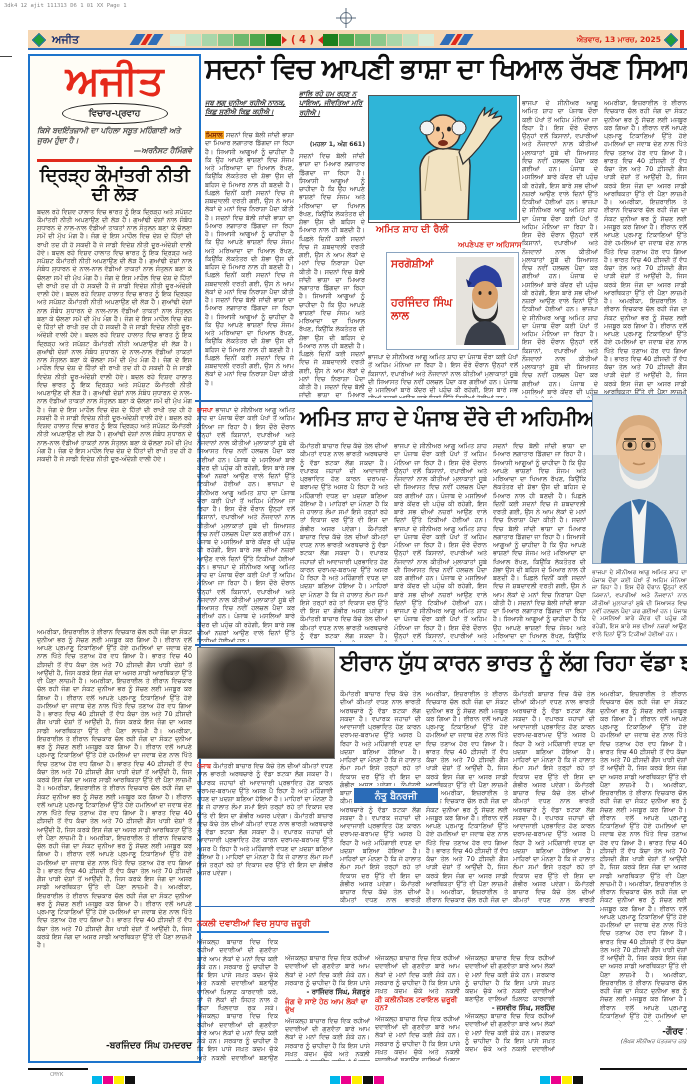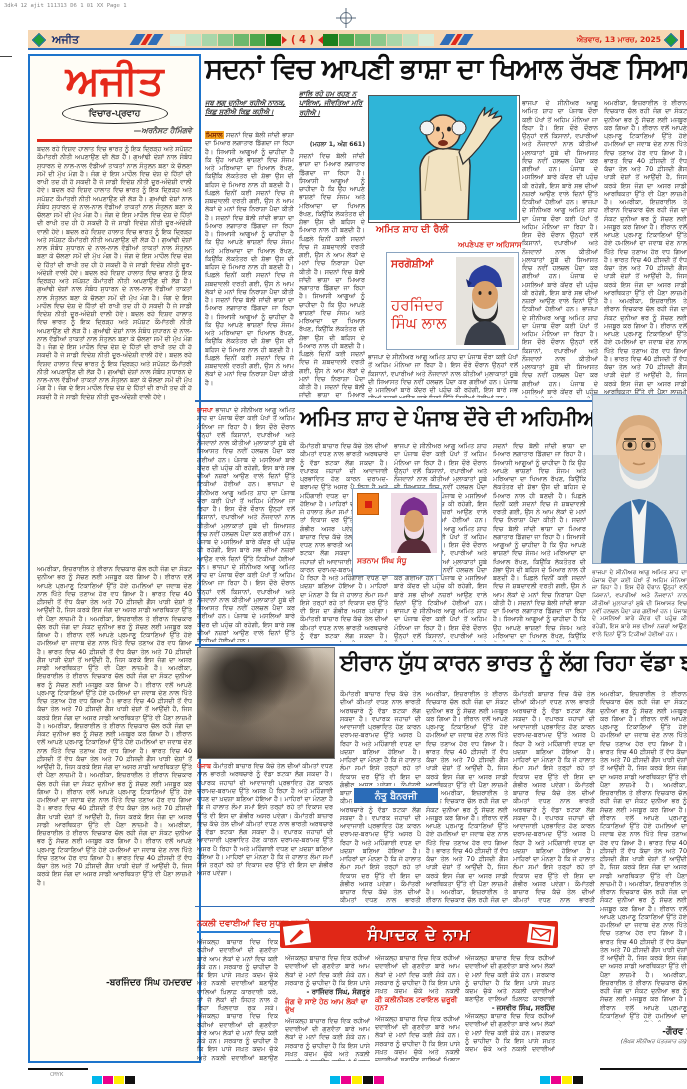--- a/index.html
+++ b/index.html
@@ -33,21 +33,21 @@
         display:flex;align-items:center;justify-content:center;font-size:9px;font-weight:bold;color:#222;}
   .quote{font-size:7.6px;font-style:italic;font-weight:bold;color:#4a4a4a;line-height:1.3;text-align:left;}
   .qauthor{font-size:7.6px;font-style:italic;font-weight:bold;color:#4a4a4a;text-align:right;}
   .ed-head{font-size:18px;font-weight:bold;color:#101010;text-align:center;letter-spacing:-0.5px;
            line-height:1.05;margin:4px 0 4px 0;}
   .h-main{font-weight:bold;color:#101010;font-size:28px;letter-spacing:-1.2px;text-align:center;
           white-space:nowrap;transform:scaleX(0.98);transform-origin:left;}
   .h-sub{font-weight:bold;color:#101010;font-size:21px;letter-spacing:-0.8px;text-align:center;white-space:nowrap;}
   .photobox{border:1px solid #8aa4c0;background:#fff;box-sizing:border-box;}
   .sarg-title{color:#d9261a;font-weight:bold;font-size:10.5px;}
-  .sarg-author{color:#d9261a;font-weight:normal;font-size:15px;line-height:1.2;}
+  .sarg-author{color:#d9261a;font-weight:bold;font-size:11px;line-height:1.2;}
   .blue-banner{background:#2b6cb8;color:#fff;font-weight:bold;font-size:9.5px;display:flex;
                align-items:center;justify-content:center;border:2px solid #fffdf6;box-sizing:border-box;}
   .red-banner{background:#e02717;display:flex;align-items:center;justify-content:space-between;
               box-sizing:border-box;padding:0 4px;border-radius:2px;}
   .red-banner .title{color:#fff;font-weight:bold;font-size:16px;letter-spacing:1px;white-space:nowrap;
                      text-shadow:1px 1px 0 #7a0d05;}
   .icon-card{background:#fff;width:26px;height:19px;transform:rotate(-7deg);display:flex;
              align-items:center;justify-content:center;}
   .warphoto{background:
       radial-gradient(circle at 30% 25%, rgba(40,35,30,.85) 0 12%, transparent 40%),
@@ -101,22 +101,24 @@
     <span class="stripe" style="background:#2f6db8;"></span>
     <span class="hdr-date">ਐਤਵਾਰ, 13 ਮਾਰਚ, 2025</span>
     <span class="diamond" style="margin:0 4px 0 5px;"></span>
     <span style="width:4px;height:19px;background:#e02a1c;"></span>
   </div>
   <div class="abs rule-blue" style="left:28px;top:47.5px;width:659px;"></div>
 
   <div class="abs leftbox" style="left:28px;top:54px;width:173px;height:1009px;">
     <div class="mast-title">ਅਜੀਤ</div>
     <div class="oval">ਵਿਚਾਰ-ਪ੍ਰਵਾਹ</div>
+    <div class="quote">ਕਿਸੇ ਬਦਇੰਤਜ਼ਾਮੀ ਦਾ ਪਹਿਲਾ ਸਬੂਤ ਮਹਿੰਗਾਈ ਅਤੇ ਜੁਰਮ ਹੁੰਦਾ ਹੈ।</div>
     <div class="qauthor">—ਅਰਨੈਸਟ ਹੈਮਿੰਗਵੇ</div>
     <div class="rule-red" style="margin:3px 0;"></div>
+    <div class="ed-head">ਦ੍ਰਿੜ੍ਹ ਕੌਮਾਂਤਰੀ ਨੀਤੀ ਦੀ ਲੋੜ</div>
     <div class="body" style="height:418px;">ਬਦਲ ਰਹੇ ਵਿਸ਼ਵ ਹਾਲਾਤ ਵਿਚ ਭਾਰਤ ਨੂੰ ਇਕ ਦ੍ਰਿੜ੍ਹ ਅਤੇ ਸਪੱਸ਼ਟ ਕੌਮਾਂਤਰੀ ਨੀਤੀ ਅਪਣਾਉਣ ਦੀ ਲੋੜ ਹੈ। ਗੁਆਂਢੀ ਦੇਸ਼ਾਂ ਨਾਲ ਸੰਬੰਧ ਸੁਧਾਰਨ ਦੇ ਨਾਲ-ਨਾਲ ਵੱਡੀਆਂ ਤਾਕਤਾਂ ਨਾਲ ਸੰਤੁਲਨ ਬਣਾ ਕੇ ਚੱਲਣਾ ਸਮੇਂ ਦੀ ਮੁੱਖ ਮੰਗ ਹੈ। ਜੰਗ ਦੇ ਇਸ ਮਾਹੌਲ ਵਿਚ ਦੇਸ਼ ਦੇ ਹਿੱਤਾਂ ਦੀ ਰਾਖੀ ਤਦ ਹੀ ਹੋ ਸਕਦੀ ਹੈ ਜੇ ਸਾਡੀ ਵਿਦੇਸ਼ ਨੀਤੀ ਦੂਰ-ਅੰਦੇਸ਼ੀ ਵਾਲੀ ਹੋਵੇ। ਬਦਲ ਰਹੇ ਵਿਸ਼ਵ ਹਾਲਾਤ ਵਿਚ ਭਾਰਤ ਨੂੰ ਇਕ ਦ੍ਰਿੜ੍ਹ ਅਤੇ ਸਪੱਸ਼ਟ ਕੌਮਾਂਤਰੀ ਨੀਤੀ ਅਪਣਾਉਣ ਦੀ ਲੋੜ ਹੈ। ਗੁਆਂਢੀ ਦੇਸ਼ਾਂ ਨਾਲ ਸੰਬੰਧ ਸੁਧਾਰਨ ਦੇ ਨਾਲ-ਨਾਲ ਵੱਡੀਆਂ ਤਾਕਤਾਂ ਨਾਲ ਸੰਤੁਲਨ ਬਣਾ ਕੇ ਚੱਲਣਾ ਸਮੇਂ ਦੀ ਮੁੱਖ ਮੰਗ ਹੈ। ਜੰਗ ਦੇ ਇਸ ਮਾਹੌਲ ਵਿਚ ਦੇਸ਼ ਦੇ ਹਿੱਤਾਂ ਦੀ ਰਾਖੀ ਤਦ ਹੀ ਹੋ ਸਕਦੀ ਹੈ ਜੇ ਸਾਡੀ ਵਿਦੇਸ਼ ਨੀਤੀ ਦੂਰ-ਅੰਦੇਸ਼ੀ ਵਾਲੀ ਹੋਵੇ। ਬਦਲ ਰਹੇ ਵਿਸ਼ਵ ਹਾਲਾਤ ਵਿਚ ਭਾਰਤ ਨੂੰ ਇਕ ਦ੍ਰਿੜ੍ਹ ਅਤੇ ਸਪੱਸ਼ਟ ਕੌਮਾਂਤਰੀ ਨੀਤੀ ਅਪਣਾਉਣ ਦੀ ਲੋੜ ਹੈ। ਗੁਆਂਢੀ ਦੇਸ਼ਾਂ ਨਾਲ ਸੰਬੰਧ ਸੁਧਾਰਨ ਦੇ ਨਾਲ-ਨਾਲ ਵੱਡੀਆਂ ਤਾਕਤਾਂ ਨਾਲ ਸੰਤੁਲਨ ਬਣਾ ਕੇ ਚੱਲਣਾ ਸਮੇਂ ਦੀ ਮੁੱਖ ਮੰਗ ਹੈ। ਜੰਗ ਦੇ ਇਸ ਮਾਹੌਲ ਵਿਚ ਦੇਸ਼ ਦੇ ਹਿੱਤਾਂ ਦੀ ਰਾਖੀ ਤਦ ਹੀ ਹੋ ਸਕਦੀ ਹੈ ਜੇ ਸਾਡੀ ਵਿਦੇਸ਼ ਨੀਤੀ ਦੂਰ-ਅੰਦੇਸ਼ੀ ਵਾਲੀ ਹੋਵੇ। ਬਦਲ ਰਹੇ ਵਿਸ਼ਵ ਹਾਲਾਤ ਵਿਚ ਭਾਰਤ ਨੂੰ ਇਕ ਦ੍ਰਿੜ੍ਹ ਅਤੇ ਸਪੱਸ਼ਟ ਕੌਮਾਂਤਰੀ ਨੀਤੀ ਅਪਣਾਉਣ ਦੀ ਲੋੜ ਹੈ। ਗੁਆਂਢੀ ਦੇਸ਼ਾਂ ਨਾਲ ਸੰਬੰਧ ਸੁਧਾਰਨ ਦੇ ਨਾਲ-ਨਾਲ ਵੱਡੀਆਂ ਤਾਕਤਾਂ ਨਾਲ ਸੰਤੁਲਨ ਬਣਾ ਕੇ ਚੱਲਣਾ ਸਮੇਂ ਦੀ ਮੁੱਖ ਮੰਗ ਹੈ। ਜੰਗ ਦੇ ਇਸ ਮਾਹੌਲ ਵਿਚ ਦੇਸ਼ ਦੇ ਹਿੱਤਾਂ ਦੀ ਰਾਖੀ ਤਦ ਹੀ ਹੋ ਸਕਦੀ ਹੈ ਜੇ ਸਾਡੀ ਵਿਦੇਸ਼ ਨੀਤੀ ਦੂਰ-ਅੰਦੇਸ਼ੀ ਵਾਲੀ ਹੋਵੇ। ਬਦਲ ਰਹੇ ਵਿਸ਼ਵ ਹਾਲਾਤ ਵਿਚ ਭਾਰਤ ਨੂੰ ਇਕ ਦ੍ਰਿੜ੍ਹ ਅਤੇ ਸਪੱਸ਼ਟ ਕੌਮਾਂਤਰੀ ਨੀਤੀ ਅਪਣਾਉਣ ਦੀ ਲੋੜ ਹੈ। ਗੁਆਂਢੀ ਦੇਸ਼ਾਂ ਨਾਲ ਸੰਬੰਧ ਸੁਧਾਰਨ ਦੇ ਨਾਲ-ਨਾਲ ਵੱਡੀਆਂ ਤਾਕਤਾਂ ਨਾਲ ਸੰਤੁਲਨ ਬਣਾ ਕੇ ਚੱਲਣਾ ਸਮੇਂ ਦੀ ਮੁੱਖ ਮੰਗ ਹੈ। ਜੰਗ ਦੇ ਇਸ ਮਾਹੌਲ ਵਿਚ ਦੇਸ਼ ਦੇ ਹਿੱਤਾਂ ਦੀ ਰਾਖੀ ਤਦ ਹੀ ਹੋ ਸਕਦੀ ਹੈ ਜੇ ਸਾਡੀ ਵਿਦੇਸ਼ ਨੀਤੀ ਦੂਰ-ਅੰਦੇਸ਼ੀ ਵਾਲੀ ਹੋਵੇ। ਬਦਲ ਰਹੇ ਵਿਸ਼ਵ ਹਾਲਾਤ ਵਿਚ ਭਾਰਤ ਨੂੰ ਇਕ ਦ੍ਰਿੜ੍ਹ ਅਤੇ ਸਪੱਸ਼ਟ ਕੌਮਾਂਤਰੀ ਨੀਤੀ ਅਪਣਾਉਣ ਦੀ ਲੋੜ ਹੈ। ਗੁਆਂਢੀ ਦੇਸ਼ਾਂ ਨਾਲ ਸੰਬੰਧ ਸੁਧਾਰਨ ਦੇ ਨਾਲ-ਨਾਲ ਵੱਡੀਆਂ ਤਾਕਤਾਂ ਨਾਲ ਸੰਤੁਲਨ ਬਣਾ ਕੇ ਚੱਲਣਾ ਸਮੇਂ ਦੀ ਮੁੱਖ ਮੰਗ ਹੈ। ਜੰਗ ਦੇ ਇਸ ਮਾਹੌਲ ਵਿਚ ਦੇਸ਼ ਦੇ ਹਿੱਤਾਂ ਦੀ ਰਾਖੀ ਤਦ ਹੀ ਹੋ ਸਕਦੀ ਹੈ ਜੇ ਸਾਡੀ ਵਿਦੇਸ਼ ਨੀਤੀ ਦੂਰ-ਅੰਦੇਸ਼ੀ ਵਾਲੀ ਹੋਵੇ। </div>
     <div class="body" style="height:398px;margin-top:2px;">ਅਮਰੀਕਾ, ਇਜ਼ਰਾਈਲ ਤੇ ਈਰਾਨ ਵਿਚਕਾਰ ਚੱਲ ਰਹੀ ਜੰਗ ਦਾ ਸੰਕਟ ਦੁਨੀਆ ਭਰ ਨੂੰ ਸੋਚਣ ਲਈ ਮਜਬੂਰ ਕਰ ਗਿਆ ਹੈ। ਈਰਾਨ ਵਲੋਂ ਆਪਣੇ ਪ੍ਰਮਾਣੂ ਟਿਕਾਣਿਆਂ ਉੱਤੇ ਹੋਏ ਹਮਲਿਆਂ ਦਾ ਜਵਾਬ ਦੇਣ ਨਾਲ ਖਿੱਤੇ ਵਿਚ ਤਣਾਅ ਹੋਰ ਵਧ ਗਿਆ ਹੈ। ਭਾਰਤ ਵਿਚ 40 ਫ਼ੀਸਦੀ ਤੋਂ ਵੱਧ ਕੱਚਾ ਤੇਲ ਅਤੇ 70 ਫ਼ੀਸਦੀ ਗੈਸ ਖਾੜੀ ਦੇਸ਼ਾਂ ਤੋਂ ਆਉਂਦੀ ਹੈ, ਜਿਸ ਕਰਕੇ ਇਸ ਜੰਗ ਦਾ ਅਸਰ ਸਾਡੀ ਆਰਥਿਕਤਾ ਉੱਤੇ ਵੀ ਪੈਣਾ ਲਾਜ਼ਮੀ ਹੈ। ਅਮਰੀਕਾ, ਇਜ਼ਰਾਈਲ ਤੇ ਈਰਾਨ ਵਿਚਕਾਰ ਚੱਲ ਰਹੀ ਜੰਗ ਦਾ ਸੰਕਟ ਦੁਨੀਆ ਭਰ ਨੂੰ ਸੋਚਣ ਲਈ ਮਜਬੂਰ ਕਰ ਗਿਆ ਹੈ। ਈਰਾਨ ਵਲੋਂ ਆਪਣੇ ਪ੍ਰਮਾਣੂ ਟਿਕਾਣਿਆਂ ਉੱਤੇ ਹੋਏ ਹਮਲਿਆਂ ਦਾ ਜਵਾਬ ਦੇਣ ਨਾਲ ਖਿੱਤੇ ਵਿਚ ਤਣਾਅ ਹੋਰ ਵਧ ਗਿਆ ਹੈ। ਭਾਰਤ ਵਿਚ 40 ਫ਼ੀਸਦੀ ਤੋਂ ਵੱਧ ਕੱਚਾ ਤੇਲ ਅਤੇ 70 ਫ਼ੀਸਦੀ ਗੈਸ ਖਾੜੀ ਦੇਸ਼ਾਂ ਤੋਂ ਆਉਂਦੀ ਹੈ, ਜਿਸ ਕਰਕੇ ਇਸ ਜੰਗ ਦਾ ਅਸਰ ਸਾਡੀ ਆਰਥਿਕਤਾ ਉੱਤੇ ਵੀ ਪੈਣਾ ਲਾਜ਼ਮੀ ਹੈ। ਅਮਰੀਕਾ, ਇਜ਼ਰਾਈਲ ਤੇ ਈਰਾਨ ਵਿਚਕਾਰ ਚੱਲ ਰਹੀ ਜੰਗ ਦਾ ਸੰਕਟ ਦੁਨੀਆ ਭਰ ਨੂੰ ਸੋਚਣ ਲਈ ਮਜਬੂਰ ਕਰ ਗਿਆ ਹੈ। ਈਰਾਨ ਵਲੋਂ ਆਪਣੇ ਪ੍ਰਮਾਣੂ ਟਿਕਾਣਿਆਂ ਉੱਤੇ ਹੋਏ ਹਮਲਿਆਂ ਦਾ ਜਵਾਬ ਦੇਣ ਨਾਲ ਖਿੱਤੇ ਵਿਚ ਤਣਾਅ ਹੋਰ ਵਧ ਗਿਆ ਹੈ। ਭਾਰਤ ਵਿਚ 40 ਫ਼ੀਸਦੀ ਤੋਂ ਵੱਧ ਕੱਚਾ ਤੇਲ ਅਤੇ 70 ਫ਼ੀਸਦੀ ਗੈਸ ਖਾੜੀ ਦੇਸ਼ਾਂ ਤੋਂ ਆਉਂਦੀ ਹੈ, ਜਿਸ ਕਰਕੇ ਇਸ ਜੰਗ ਦਾ ਅਸਰ ਸਾਡੀ ਆਰਥਿਕਤਾ ਉੱਤੇ ਵੀ ਪੈਣਾ ਲਾਜ਼ਮੀ ਹੈ। ਅਮਰੀਕਾ, ਇਜ਼ਰਾਈਲ ਤੇ ਈਰਾਨ ਵਿਚਕਾਰ ਚੱਲ ਰਹੀ ਜੰਗ ਦਾ ਸੰਕਟ ਦੁਨੀਆ ਭਰ ਨੂੰ ਸੋਚਣ ਲਈ ਮਜਬੂਰ ਕਰ ਗਿਆ ਹੈ। ਈਰਾਨ ਵਲੋਂ ਆਪਣੇ ਪ੍ਰਮਾਣੂ ਟਿਕਾਣਿਆਂ ਉੱਤੇ ਹੋਏ ਹਮਲਿਆਂ ਦਾ ਜਵਾਬ ਦੇਣ ਨਾਲ ਖਿੱਤੇ ਵਿਚ ਤਣਾਅ ਹੋਰ ਵਧ ਗਿਆ ਹੈ। ਭਾਰਤ ਵਿਚ 40 ਫ਼ੀਸਦੀ ਤੋਂ ਵੱਧ ਕੱਚਾ ਤੇਲ ਅਤੇ 70 ਫ਼ੀਸਦੀ ਗੈਸ ਖਾੜੀ ਦੇਸ਼ਾਂ ਤੋਂ ਆਉਂਦੀ ਹੈ, ਜਿਸ ਕਰਕੇ ਇਸ ਜੰਗ ਦਾ ਅਸਰ ਸਾਡੀ ਆਰਥਿਕਤਾ ਉੱਤੇ ਵੀ ਪੈਣਾ ਲਾਜ਼ਮੀ ਹੈ। ਅਮਰੀਕਾ, ਇਜ਼ਰਾਈਲ ਤੇ ਈਰਾਨ ਵਿਚਕਾਰ ਚੱਲ ਰਹੀ ਜੰਗ ਦਾ ਸੰਕਟ ਦੁਨੀਆ ਭਰ ਨੂੰ ਸੋਚਣ ਲਈ ਮਜਬੂਰ ਕਰ ਗਿਆ ਹੈ। ਈਰਾਨ ਵਲੋਂ ਆਪਣੇ ਪ੍ਰਮਾਣੂ ਟਿਕਾਣਿਆਂ ਉੱਤੇ ਹੋਏ ਹਮਲਿਆਂ ਦਾ ਜਵਾਬ ਦੇਣ ਨਾਲ ਖਿੱਤੇ ਵਿਚ ਤਣਾਅ ਹੋਰ ਵਧ ਗਿਆ ਹੈ। ਭਾਰਤ ਵਿਚ 40 ਫ਼ੀਸਦੀ ਤੋਂ ਵੱਧ ਕੱਚਾ ਤੇਲ ਅਤੇ 70 ਫ਼ੀਸਦੀ ਗੈਸ ਖਾੜੀ ਦੇਸ਼ਾਂ ਤੋਂ ਆਉਂਦੀ ਹੈ, ਜਿਸ ਕਰਕੇ ਇਸ ਜੰਗ ਦਾ ਅਸਰ ਸਾਡੀ ਆਰਥਿਕਤਾ ਉੱਤੇ ਵੀ ਪੈਣਾ ਲਾਜ਼ਮੀ ਹੈ। ਅਮਰੀਕਾ, ਇਜ਼ਰਾਈਲ ਤੇ ਈਰਾਨ ਵਿਚਕਾਰ ਚੱਲ ਰਹੀ ਜੰਗ ਦਾ ਸੰਕਟ ਦੁਨੀਆ ਭਰ ਨੂੰ ਸੋਚਣ ਲਈ ਮਜਬੂਰ ਕਰ ਗਿਆ ਹੈ। ਈਰਾਨ ਵਲੋਂ ਆਪਣੇ ਪ੍ਰਮਾਣੂ ਟਿਕਾਣਿਆਂ ਉੱਤੇ ਹੋਏ ਹਮਲਿਆਂ ਦਾ ਜਵਾਬ ਦੇਣ ਨਾਲ ਖਿੱਤੇ ਵਿਚ ਤਣਾਅ ਹੋਰ ਵਧ ਗਿਆ ਹੈ। ਭਾਰਤ ਵਿਚ 40 ਫ਼ੀਸਦੀ ਤੋਂ ਵੱਧ ਕੱਚਾ ਤੇਲ ਅਤੇ 70 ਫ਼ੀਸਦੀ ਗੈਸ ਖਾੜੀ ਦੇਸ਼ਾਂ ਤੋਂ ਆਉਂਦੀ ਹੈ, ਜਿਸ ਕਰਕੇ ਇਸ ਜੰਗ ਦਾ ਅਸਰ ਸਾਡੀ ਆਰਥਿਕਤਾ ਉੱਤੇ ਵੀ ਪੈਣਾ ਲਾਜ਼ਮੀ ਹੈ। </div>
     <div class="sig" style="font-size:9px;margin-top:14px;">-ਬਰਜਿੰਦਰ ਸਿੰਘ ਹਮਦਰਦ</div>
   </div>
 
   <div class="abs h-main" style="left:205px;top:52px;width:482px;">ਸਦਨਾਂ ਵਿਚ ਆਪਣੀ ਭਾਸ਼ਾ ਦਾ ਖਿਆਲ ਰੱਖਣ ਸਿਆਸੀ ਆਗੂ</div>
 
   <div class="abs verse" style="left:205px;top:99px;width:89px;height:30px;">ਜਬ ਲਗੁ ਦੁਨੀਆ ਰਹੀਐ ਨਾਨਕ, ਕਿਛੁ ਸੁਣੀਐ ਕਿਛੁ ਕਹੀਐ।</div>
   <div class="abs body" style="left:205px;top:131px;width:89px;height:267px;">
     <span class="hl">ਮਿਸਾਲ</span>
@@ -174,35 +176,20 @@
     <span class="leadword">ਭਾਜਪਾ</span>
     <span>ਭਾਜਪਾ ਦੇ ਸੀਨੀਅਰ ਆਗੂ ਅਮਿਤ ਸ਼ਾਹ ਦਾ ਪੰਜਾਬ ਦੌਰਾ ਕਈ ਪੱਖਾਂ ਤੋਂ ਅਹਿਮ ਮੰਨਿਆ ਜਾ ਰਿਹਾ ਹੈ। ਇਸ ਦੌਰੇ ਦੌਰਾਨ ਉਨ੍ਹਾਂ ਵਲੋਂ ਕਿਸਾਨਾਂ, ਵਪਾਰੀਆਂ ਅਤੇ ਨੌਜਵਾਨਾਂ ਨਾਲ ਕੀਤੀਆਂ ਮੁਲਾਕਾਤਾਂ ਸੂਬੇ ਦੀ ਸਿਆਸਤ ਵਿਚ ਨਵੀਂ ਹਲਚਲ ਪੈਦਾ ਕਰ ਗਈਆਂ ਹਨ। ਪੰਜਾਬ ਦੇ ਮਸਲਿਆਂ ਬਾਰੇ ਕੇਂਦਰ ਦੀ ਪਹੁੰਚ ਕੀ ਰਹੇਗੀ, ਇਸ ਬਾਰੇ ਸਭ ਦੀਆਂ ਨਜ਼ਰਾਂ ਆਉਣ ਵਾਲੇ ਦਿਨਾਂ ਉੱਤੇ ਟਿਕੀਆਂ ਹੋਈਆਂ ਹਨ। ਭਾਜਪਾ ਦੇ ਸੀਨੀਅਰ ਆਗੂ ਅਮਿਤ ਸ਼ਾਹ ਦਾ ਪੰਜਾਬ ਦੌਰਾ ਕਈ ਪੱਖਾਂ ਤੋਂ ਅਹਿਮ ਮੰਨਿਆ ਜਾ ਰਿਹਾ ਹੈ। ਇਸ ਦੌਰੇ ਦੌਰਾਨ ਉਨ੍ਹਾਂ ਵਲੋਂ ਕਿਸਾਨਾਂ, ਵਪਾਰੀਆਂ ਅਤੇ ਨੌਜਵਾਨਾਂ ਨਾਲ ਕੀਤੀਆਂ ਮੁਲਾਕਾਤਾਂ ਸੂਬੇ ਦੀ ਸਿਆਸਤ ਵਿਚ ਨਵੀਂ ਹਲਚਲ ਪੈਦਾ ਕਰ ਗਈਆਂ ਹਨ। ਪੰਜਾਬ ਦੇ ਮਸਲਿਆਂ ਬਾਰੇ ਕੇਂਦਰ ਦੀ ਪਹੁੰਚ ਕੀ ਰਹੇਗੀ, ਇਸ ਬਾਰੇ ਸਭ ਦੀਆਂ ਨਜ਼ਰਾਂ ਆਉਣ ਵਾਲੇ ਦਿਨਾਂ ਉੱਤੇ ਟਿਕੀਆਂ ਹੋਈਆਂ ਹਨ। ਭਾਜਪਾ ਦੇ ਸੀਨੀਅਰ ਆਗੂ ਅਮਿਤ ਸ਼ਾਹ ਦਾ ਪੰਜਾਬ ਦੌਰਾ ਕਈ ਪੱਖਾਂ ਤੋਂ ਅਹਿਮ ਮੰਨਿਆ ਜਾ ਰਿਹਾ ਹੈ। ਇਸ ਦੌਰੇ ਦੌਰਾਨ ਉਨ੍ਹਾਂ ਵਲੋਂ ਕਿਸਾਨਾਂ, ਵਪਾਰੀਆਂ ਅਤੇ ਨੌਜਵਾਨਾਂ ਨਾਲ ਕੀਤੀਆਂ ਮੁਲਾਕਾਤਾਂ ਸੂਬੇ ਦੀ ਸਿਆਸਤ ਵਿਚ ਨਵੀਂ ਹਲਚਲ ਪੈਦਾ ਕਰ ਗਈਆਂ ਹਨ। ਪੰਜਾਬ ਦੇ ਮਸਲਿਆਂ ਬਾਰੇ ਕੇਂਦਰ ਦੀ ਪਹੁੰਚ ਕੀ ਰਹੇਗੀ, ਇਸ ਬਾਰੇ ਸਭ ਦੀਆਂ ਨਜ਼ਰਾਂ ਆਉਣ ਵਾਲੇ ਦਿਨਾਂ ਉੱਤੇ ਟਿਕੀਆਂ ਹੋਈਆਂ ਹਨ। </span>
   </div>
 
   <div class="abs h-sub" style="left:300px;top:406px;width:288px;">ਅਮਿਤ ਸ਼ਾਹ ਦੇ ਪੰਜਾਬ ਦੌਰੇ ਦੀ ਅਹਿਮੀਅਤ</div>
 
   <div class="abs body" style="left:300px;top:442px;width:88px;height:200px;">ਕੌਮਾਂਤਰੀ ਬਾਜ਼ਾਰ ਵਿਚ ਕੱਚੇ ਤੇਲ ਦੀਆਂ ਕੀਮਤਾਂ ਵਧਣ ਨਾਲ ਭਾਰਤੀ ਅਰਥਚਾਰੇ ਨੂੰ ਵੱਡਾ ਝਟਕਾ ਲੱਗ ਸਕਦਾ ਹੈ। ਵਪਾਰਕ ਜਹਾਜ਼ਾਂ ਦੀ ਆਵਾਜਾਈ ਪ੍ਰਭਾਵਿਤ ਹੋਣ ਕਾਰਨ ਦਰਾਮਦ-ਬਰਾਮਦ ਉੱਤੇ ਅਸਰ ਪੈ ਰਿਹਾ ਹੈ ਅਤੇ ਮਹਿੰਗਾਈ ਵਧਣ ਦਾ ਖ਼ਦਸ਼ਾ ਬਣਿਆ ਹੋਇਆ ਹੈ। ਮਾਹਿਰਾਂ ਦਾ ਮੰਨਣਾ ਹੈ ਕਿ ਜੇ ਹਾਲਾਤ ਲੰਮਾ ਸਮਾਂ ਇਸੇ ਤਰ੍ਹਾਂ ਰਹੇ ਤਾਂ ਵਿਕਾਸ ਦਰ ਉੱਤੇ ਵੀ ਇਸ ਦਾ ਗੰਭੀਰ ਅਸਰ ਪਵੇਗਾ। ਕੌਮਾਂਤਰੀ ਬਾਜ਼ਾਰ ਵਿਚ ਕੱਚੇ ਤੇਲ ਦੀਆਂ ਕੀਮਤਾਂ ਵਧਣ ਨਾਲ ਭਾਰਤੀ ਅਰਥਚਾਰੇ ਨੂੰ ਵੱਡਾ ਝਟਕਾ ਲੱਗ ਸਕਦਾ ਹੈ। ਵਪਾਰਕ ਜਹਾਜ਼ਾਂ ਦੀ ਆਵਾਜਾਈ ਪ੍ਰਭਾਵਿਤ ਹੋਣ ਕਾਰਨ ਦਰਾਮਦ-ਬਰਾਮਦ ਉੱਤੇ ਅਸਰ ਪੈ ਰਿਹਾ ਹੈ ਅਤੇ ਮਹਿੰਗਾਈ ਵਧਣ ਦਾ ਖ਼ਦਸ਼ਾ ਬਣਿਆ ਹੋਇਆ ਹੈ। ਮਾਹਿਰਾਂ ਦਾ ਮੰਨਣਾ ਹੈ ਕਿ ਜੇ ਹਾਲਾਤ ਲੰਮਾ ਸਮਾਂ ਇਸੇ ਤਰ੍ਹਾਂ ਰਹੇ ਤਾਂ ਵਿਕਾਸ ਦਰ ਉੱਤੇ ਵੀ ਇਸ ਦਾ ਗੰਭੀਰ ਅਸਰ ਪਵੇਗਾ। ਕੌਮਾਂਤਰੀ ਬਾਜ਼ਾਰ ਵਿਚ ਕੱਚੇ ਤੇਲ ਦੀਆਂ ਕੀਮਤਾਂ ਵਧਣ ਨਾਲ ਭਾਰਤੀ ਅਰਥਚਾਰੇ ਨੂੰ ਵੱਡਾ ਝਟਕਾ ਲੱਗ ਸਕਦਾ ਹੈ। ਵਪਾਰਕ ਜਹਾਜ਼ਾਂ ਦੀ ਆਵਾਜਾਈ ਪ੍ਰਭਾਵਿਤ ਹੋਣ ਕਾਰਨ ਦਰਾਮਦ-ਬਰਾਮਦ ਉੱਤੇ ਅਸਰ ਪੈ ਰਿਹਾ ਹੈ ਅਤੇ ਮਹਿੰਗਾਈ ਵਧਣ ਦਾ ਖ਼ਦਸ਼ਾ ਬਣਿਆ ਹੋਇਆ ਹੈ। ਮਾਹਿਰਾਂ ਦਾ ਮੰਨਣਾ ਹੈ ਕਿ ਜੇ ਹਾਲਾਤ ਲੰਮਾ ਸਮਾਂ ਇਸੇ ਤਰ੍ਹਾਂ ਰਹੇ ਤਾਂ ਵਿਕਾਸ ਦਰ ਉੱਤੇ ਵੀ ਇਸ ਦਾ ਗੰਭੀਰ ਅਸਰ ਪਵੇਗਾ। </div>
   <div class="abs body" style="left:394px;top:442px;width:93px;height:200px;">ਭਾਜਪਾ ਦੇ ਸੀਨੀਅਰ ਆਗੂ ਅਮਿਤ ਸ਼ਾਹ ਦਾ ਪੰਜਾਬ ਦੌਰਾ ਕਈ ਪੱਖਾਂ ਤੋਂ ਅਹਿਮ ਮੰਨਿਆ ਜਾ ਰਿਹਾ ਹੈ। ਇਸ ਦੌਰੇ ਦੌਰਾਨ ਉਨ੍ਹਾਂ ਵਲੋਂ ਕਿਸਾਨਾਂ, ਵਪਾਰੀਆਂ ਅਤੇ ਨੌਜਵਾਨਾਂ ਨਾਲ ਕੀਤੀਆਂ ਮੁਲਾਕਾਤਾਂ ਸੂਬੇ ਦੀ ਸਿਆਸਤ ਵਿਚ ਨਵੀਂ ਹਲਚਲ ਪੈਦਾ ਕਰ ਗਈਆਂ ਹਨ। ਪੰਜਾਬ ਦੇ ਮਸਲਿਆਂ ਬਾਰੇ ਕੇਂਦਰ ਦੀ ਪਹੁੰਚ ਕੀ ਰਹੇਗੀ, ਇਸ ਬਾਰੇ ਸਭ ਦੀਆਂ ਨਜ਼ਰਾਂ ਆਉਣ ਵਾਲੇ ਦਿਨਾਂ ਉੱਤੇ ਟਿਕੀਆਂ ਹੋਈਆਂ ਹਨ। ਭਾਜਪਾ ਦੇ ਸੀਨੀਅਰ ਆਗੂ ਅਮਿਤ ਸ਼ਾਹ ਦਾ ਪੰਜਾਬ ਦੌਰਾ ਕਈ ਪੱਖਾਂ ਤੋਂ ਅਹਿਮ ਮੰਨਿਆ ਜਾ ਰਿਹਾ ਹੈ। ਇਸ ਦੌਰੇ ਦੌਰਾਨ ਉਨ੍ਹਾਂ ਵਲੋਂ ਕਿਸਾਨਾਂ, ਵਪਾਰੀਆਂ ਅਤੇ ਨੌਜਵਾਨਾਂ ਨਾਲ ਕੀਤੀਆਂ ਮੁਲਾਕਾਤਾਂ ਸੂਬੇ ਦੀ ਸਿਆਸਤ ਵਿਚ ਨਵੀਂ ਹਲਚਲ ਪੈਦਾ ਕਰ ਗਈਆਂ ਹਨ। ਪੰਜਾਬ ਦੇ ਮਸਲਿਆਂ ਬਾਰੇ ਕੇਂਦਰ ਦੀ ਪਹੁੰਚ ਕੀ ਰਹੇਗੀ, ਇਸ ਬਾਰੇ ਸਭ ਦੀਆਂ ਨਜ਼ਰਾਂ ਆਉਣ ਵਾਲੇ ਦਿਨਾਂ ਉੱਤੇ ਟਿਕੀਆਂ ਹੋਈਆਂ ਹਨ। ਭਾਜਪਾ ਦੇ ਸੀਨੀਅਰ ਆਗੂ ਅਮਿਤ ਸ਼ਾਹ ਦਾ ਪੰਜਾਬ ਦੌਰਾ ਕਈ ਪੱਖਾਂ ਤੋਂ ਅਹਿਮ ਮੰਨਿਆ ਜਾ ਰਿਹਾ ਹੈ। ਇਸ ਦੌਰੇ ਦੌਰਾਨ ਉਨ੍ਹਾਂ ਵਲੋਂ ਕਿਸਾਨਾਂ, ਵਪਾਰੀਆਂ ਅਤੇ ਨੌਜਵਾਨਾਂ ਨਾਲ ਕੀਤੀਆਂ ਮੁਲਾਕਾਤਾਂ ਸੂਬੇ ਦੀ ਸਿਆਸਤ ਵਿਚ ਨਵੀਂ ਹਲਚਲ ਪੈਦਾ ਕਰ ਗਈਆਂ ਹਨ। ਪੰਜਾਬ ਦੇ ਮਸਲਿਆਂ ਬਾਰੇ ਕੇਂਦਰ ਦੀ ਪਹੁੰਚ ਕੀ ਰਹੇਗੀ, ਇਸ ਬਾਰੇ ਸਭ ਦੀਆਂ ਨਜ਼ਰਾਂ ਆਉਣ ਵਾਲੇ ਦਿਨਾਂ ਉੱਤੇ ਟਿਕੀਆਂ ਹੋਈਆਂ ਹਨ। </div>
   <div class="abs body" style="left:493px;top:442px;width:93px;height:200px;">ਸਦਨਾਂ ਵਿਚ ਬੋਲੀ ਜਾਂਦੀ ਭਾਸ਼ਾ ਦਾ ਮਿਆਰ ਲਗਾਤਾਰ ਡਿੱਗਦਾ ਜਾ ਰਿਹਾ ਹੈ। ਸਿਆਸੀ ਆਗੂਆਂ ਨੂੰ ਚਾਹੀਦਾ ਹੈ ਕਿ ਉਹ ਆਪਣੇ ਭਾਸ਼ਣਾਂ ਵਿਚ ਸੰਜਮ ਅਤੇ ਮਰਿਆਦਾ ਦਾ ਖਿਆਲ ਰੱਖਣ, ਕਿਉਂਕਿ ਲੋਕਤੰਤਰ ਦੀ ਸ਼ੋਭਾ ਉਸ ਦੀ ਬਹਿਸ ਦੇ ਮਿਆਰ ਨਾਲ ਹੀ ਬਣਦੀ ਹੈ। ਪਿਛਲੇ ਦਿਨੀਂ ਕਈ ਸਦਨਾਂ ਵਿਚ ਜੋ ਸ਼ਬਦਾਵਲੀ ਵਰਤੀ ਗਈ, ਉਸ ਨੇ ਆਮ ਲੋਕਾਂ ਦੇ ਮਨਾਂ ਵਿਚ ਨਿਰਾਸ਼ਾ ਪੈਦਾ ਕੀਤੀ ਹੈ। ਸਦਨਾਂ ਵਿਚ ਬੋਲੀ ਜਾਂਦੀ ਭਾਸ਼ਾ ਦਾ ਮਿਆਰ ਲਗਾਤਾਰ ਡਿੱਗਦਾ ਜਾ ਰਿਹਾ ਹੈ। ਸਿਆਸੀ ਆਗੂਆਂ ਨੂੰ ਚਾਹੀਦਾ ਹੈ ਕਿ ਉਹ ਆਪਣੇ ਭਾਸ਼ਣਾਂ ਵਿਚ ਸੰਜਮ ਅਤੇ ਮਰਿਆਦਾ ਦਾ ਖਿਆਲ ਰੱਖਣ, ਕਿਉਂਕਿ ਲੋਕਤੰਤਰ ਦੀ ਸ਼ੋਭਾ ਉਸ ਦੀ ਬਹਿਸ ਦੇ ਮਿਆਰ ਨਾਲ ਹੀ ਬਣਦੀ ਹੈ। ਪਿਛਲੇ ਦਿਨੀਂ ਕਈ ਸਦਨਾਂ ਵਿਚ ਜੋ ਸ਼ਬਦਾਵਲੀ ਵਰਤੀ ਗਈ, ਉਸ ਨੇ ਆਮ ਲੋਕਾਂ ਦੇ ਮਨਾਂ ਵਿਚ ਨਿਰਾਸ਼ਾ ਪੈਦਾ ਕੀਤੀ ਹੈ। ਸਦਨਾਂ ਵਿਚ ਬੋਲੀ ਜਾਂਦੀ ਭਾਸ਼ਾ ਦਾ ਮਿਆਰ ਲਗਾਤਾਰ ਡਿੱਗਦਾ ਜਾ ਰਿਹਾ ਹੈ। ਸਿਆਸੀ ਆਗੂਆਂ ਨੂੰ ਚਾਹੀਦਾ ਹੈ ਕਿ ਉਹ ਆਪਣੇ ਭਾਸ਼ਣਾਂ ਵਿਚ ਸੰਜਮ ਅਤੇ ਮਰਿਆਦਾ ਦਾ ਖਿਆਲ ਰੱਖਣ, ਕਿਉਂਕਿ ਲੋਕਤੰਤਰ ਦੀ ਸ਼ੋਭਾ ਉਸ ਦੀ ਬਹਿਸ ਦੇ ਮਿਆਰ ਨਾਲ ਹੀ ਬਣਦੀ ਹੈ। ਪਿਛਲੇ ਦਿਨੀਂ ਕਈ ਸਦਨਾਂ ਵਿਚ ਜੋ ਸ਼ਬਦਾਵਲੀ ਵਰਤੀ ਗਈ, ਉਸ ਨੇ ਆਮ ਲੋਕਾਂ ਦੇ ਮਨਾਂ ਵਿਚ ਨਿਰਾਸ਼ਾ ਪੈਦਾ ਕੀਤੀ ਹੈ। </div>
 
-  <div class="abs photobox" style="left:352px;top:488px;width:90px;height:88px;padding:4px;">
-    <div style="display:flex;justify-content:space-between;">
-      <div style="width:20px;height:20px;background:#f07818;border:1px solid #c05a08;display:flex;align-items:center;justify-content:center;">
-        <div style="width:7px;height:7px;background:#d82010;"></div>
-      </div>
-      <svg width="46" height="60" viewBox="0 0 46 60">
-        <rect width="46" height="60" fill="#f0dce6"></rect>
-        <path d="M23,4 Q9,8 9,22 L37,22 Q37,8 23,4 Z" fill="#7a2f8f"></path>
-        <ellipse cx="23" cy="28" rx="10" ry="11" fill="#d9a06b"></ellipse>
-        <path d="M13,30 Q13,46 23,46 Q33,46 33,30 L33,38 Q33,50 23,50 Q13,50 13,38 Z" fill="#332"></path>
-        <path d="M6,60 Q10,46 23,46 Q36,46 40,60 Z" fill="#5a2d3a"></path>
-      </svg>
-    </div>
-    <div class="subhead" style="font-size:7.5px;margin-top:4px;">ਸਤਨਾਮ ਸਿੰਘ ਸੰਧੂ</div>
-  </div>
 
   <div class="abs photobox" style="left:592px;top:394px;width:95px;height:170px;">
     <svg width="93" height="168" viewBox="0 0 93 168">
       <rect width="93" height="168" fill="#ccd6dc"></rect>
       <rect x="0" y="0" width="93" height="60" fill="#dde5ea"></rect>
       <ellipse cx="46" cy="52" rx="23" ry="27" fill="#e9bd92"></ellipse>
       <path d="M23,52 Q23,20 46,20 Q69,20 69,52 L64,40 Q56,30 46,30 Q36,30 28,40 Z" fill="#d8ab7e"></path>
       <path d="M26,58 Q26,84 46,86 Q66,84 66,58 L66,66 Q66,92 46,94 Q26,92 26,66 Z" fill="#f2f0ec"></path>
       <ellipse cx="37" cy="50" rx="2.4" ry="2.8" fill="#2a2118"></ellipse>
       <ellipse cx="55" cy="50" rx="2.4" ry="2.8" fill="#2a2118"></ellipse>
@@ -232,35 +219,20 @@
   <div class="abs body" style="left:513px;top:690px;width:82px;height:214px;">ਕੌਮਾਂਤਰੀ ਬਾਜ਼ਾਰ ਵਿਚ ਕੱਚੇ ਤੇਲ ਦੀਆਂ ਕੀਮਤਾਂ ਵਧਣ ਨਾਲ ਭਾਰਤੀ ਅਰਥਚਾਰੇ ਨੂੰ ਵੱਡਾ ਝਟਕਾ ਲੱਗ ਸਕਦਾ ਹੈ। ਵਪਾਰਕ ਜਹਾਜ਼ਾਂ ਦੀ ਆਵਾਜਾਈ ਪ੍ਰਭਾਵਿਤ ਹੋਣ ਕਾਰਨ ਦਰਾਮਦ-ਬਰਾਮਦ ਉੱਤੇ ਅਸਰ ਪੈ ਰਿਹਾ ਹੈ ਅਤੇ ਮਹਿੰਗਾਈ ਵਧਣ ਦਾ ਖ਼ਦਸ਼ਾ ਬਣਿਆ ਹੋਇਆ ਹੈ। ਮਾਹਿਰਾਂ ਦਾ ਮੰਨਣਾ ਹੈ ਕਿ ਜੇ ਹਾਲਾਤ ਲੰਮਾ ਸਮਾਂ ਇਸੇ ਤਰ੍ਹਾਂ ਰਹੇ ਤਾਂ ਵਿਕਾਸ ਦਰ ਉੱਤੇ ਵੀ ਇਸ ਦਾ ਗੰਭੀਰ ਅਸਰ ਪਵੇਗਾ। ਕੌਮਾਂਤਰੀ ਬਾਜ਼ਾਰ ਵਿਚ ਕੱਚੇ ਤੇਲ ਦੀਆਂ ਕੀਮਤਾਂ ਵਧਣ ਨਾਲ ਭਾਰਤੀ ਅਰਥਚਾਰੇ ਨੂੰ ਵੱਡਾ ਝਟਕਾ ਲੱਗ ਸਕਦਾ ਹੈ। ਵਪਾਰਕ ਜਹਾਜ਼ਾਂ ਦੀ ਆਵਾਜਾਈ ਪ੍ਰਭਾਵਿਤ ਹੋਣ ਕਾਰਨ ਦਰਾਮਦ-ਬਰਾਮਦ ਉੱਤੇ ਅਸਰ ਪੈ ਰਿਹਾ ਹੈ ਅਤੇ ਮਹਿੰਗਾਈ ਵਧਣ ਦਾ ਖ਼ਦਸ਼ਾ ਬਣਿਆ ਹੋਇਆ ਹੈ। ਮਾਹਿਰਾਂ ਦਾ ਮੰਨਣਾ ਹੈ ਕਿ ਜੇ ਹਾਲਾਤ ਲੰਮਾ ਸਮਾਂ ਇਸੇ ਤਰ੍ਹਾਂ ਰਹੇ ਤਾਂ ਵਿਕਾਸ ਦਰ ਉੱਤੇ ਵੀ ਇਸ ਦਾ ਗੰਭੀਰ ਅਸਰ ਪਵੇਗਾ। ਕੌਮਾਂਤਰੀ ਬਾਜ਼ਾਰ ਵਿਚ ਕੱਚੇ ਤੇਲ ਦੀਆਂ ਕੀਮਤਾਂ ਵਧਣ ਨਾਲ ਭਾਰਤੀ ਅਰਥਚਾਰੇ ਨੂੰ ਵੱਡਾ ਝਟਕਾ ਲੱਗ ਸਕਦਾ ਹੈ। ਵਪਾਰਕ ਜਹਾਜ਼ਾਂ ਦੀ ਆਵਾਜਾਈ ਪ੍ਰਭਾਵਿਤ ਹੋਣ ਕਾਰਨ ਦਰਾਮਦ-ਬਰਾਮਦ ਉੱਤੇ ਅਸਰ ਪੈ ਰਿਹਾ ਹੈ ਅਤੇ ਮਹਿੰਗਾਈ ਵਧਣ ਦਾ ਖ਼ਦਸ਼ਾ ਬਣਿਆ ਹੋਇਆ ਹੈ। ਮਾਹਿਰਾਂ ਦਾ ਮੰਨਣਾ ਹੈ ਕਿ ਜੇ ਹਾਲਾਤ ਲੰਮਾ ਸਮਾਂ ਇਸੇ ਤਰ੍ਹਾਂ ਰਹੇ ਤਾਂ ਵਿਕਾਸ ਦਰ ਉੱਤੇ ਵੀ ਇਸ ਦਾ ਗੰਭੀਰ ਅਸਰ ਪਵੇਗਾ। </div>
 
   <div class="abs body" style="left:600px;top:690px;width:87px;height:332px;">ਅਮਰੀਕਾ, ਇਜ਼ਰਾਈਲ ਤੇ ਈਰਾਨ ਵਿਚਕਾਰ ਚੱਲ ਰਹੀ ਜੰਗ ਦਾ ਸੰਕਟ ਦੁਨੀਆ ਭਰ ਨੂੰ ਸੋਚਣ ਲਈ ਮਜਬੂਰ ਕਰ ਗਿਆ ਹੈ। ਈਰਾਨ ਵਲੋਂ ਆਪਣੇ ਪ੍ਰਮਾਣੂ ਟਿਕਾਣਿਆਂ ਉੱਤੇ ਹੋਏ ਹਮਲਿਆਂ ਦਾ ਜਵਾਬ ਦੇਣ ਨਾਲ ਖਿੱਤੇ ਵਿਚ ਤਣਾਅ ਹੋਰ ਵਧ ਗਿਆ ਹੈ। ਭਾਰਤ ਵਿਚ 40 ਫ਼ੀਸਦੀ ਤੋਂ ਵੱਧ ਕੱਚਾ ਤੇਲ ਅਤੇ 70 ਫ਼ੀਸਦੀ ਗੈਸ ਖਾੜੀ ਦੇਸ਼ਾਂ ਤੋਂ ਆਉਂਦੀ ਹੈ, ਜਿਸ ਕਰਕੇ ਇਸ ਜੰਗ ਦਾ ਅਸਰ ਸਾਡੀ ਆਰਥਿਕਤਾ ਉੱਤੇ ਵੀ ਪੈਣਾ ਲਾਜ਼ਮੀ ਹੈ। ਅਮਰੀਕਾ, ਇਜ਼ਰਾਈਲ ਤੇ ਈਰਾਨ ਵਿਚਕਾਰ ਚੱਲ ਰਹੀ ਜੰਗ ਦਾ ਸੰਕਟ ਦੁਨੀਆ ਭਰ ਨੂੰ ਸੋਚਣ ਲਈ ਮਜਬੂਰ ਕਰ ਗਿਆ ਹੈ। ਈਰਾਨ ਵਲੋਂ ਆਪਣੇ ਪ੍ਰਮਾਣੂ ਟਿਕਾਣਿਆਂ ਉੱਤੇ ਹੋਏ ਹਮਲਿਆਂ ਦਾ ਜਵਾਬ ਦੇਣ ਨਾਲ ਖਿੱਤੇ ਵਿਚ ਤਣਾਅ ਹੋਰ ਵਧ ਗਿਆ ਹੈ। ਭਾਰਤ ਵਿਚ 40 ਫ਼ੀਸਦੀ ਤੋਂ ਵੱਧ ਕੱਚਾ ਤੇਲ ਅਤੇ 70 ਫ਼ੀਸਦੀ ਗੈਸ ਖਾੜੀ ਦੇਸ਼ਾਂ ਤੋਂ ਆਉਂਦੀ ਹੈ, ਜਿਸ ਕਰਕੇ ਇਸ ਜੰਗ ਦਾ ਅਸਰ ਸਾਡੀ ਆਰਥਿਕਤਾ ਉੱਤੇ ਵੀ ਪੈਣਾ ਲਾਜ਼ਮੀ ਹੈ। ਅਮਰੀਕਾ, ਇਜ਼ਰਾਈਲ ਤੇ ਈਰਾਨ ਵਿਚਕਾਰ ਚੱਲ ਰਹੀ ਜੰਗ ਦਾ ਸੰਕਟ ਦੁਨੀਆ ਭਰ ਨੂੰ ਸੋਚਣ ਲਈ ਮਜਬੂਰ ਕਰ ਗਿਆ ਹੈ। ਈਰਾਨ ਵਲੋਂ ਆਪਣੇ ਪ੍ਰਮਾਣੂ ਟਿਕਾਣਿਆਂ ਉੱਤੇ ਹੋਏ ਹਮਲਿਆਂ ਦਾ ਜਵਾਬ ਦੇਣ ਨਾਲ ਖਿੱਤੇ ਵਿਚ ਤਣਾਅ ਹੋਰ ਵਧ ਗਿਆ ਹੈ। ਭਾਰਤ ਵਿਚ 40 ਫ਼ੀਸਦੀ ਤੋਂ ਵੱਧ ਕੱਚਾ ਤੇਲ ਅਤੇ 70 ਫ਼ੀਸਦੀ ਗੈਸ ਖਾੜੀ ਦੇਸ਼ਾਂ ਤੋਂ ਆਉਂਦੀ ਹੈ, ਜਿਸ ਕਰਕੇ ਇਸ ਜੰਗ ਦਾ ਅਸਰ ਸਾਡੀ ਆਰਥਿਕਤਾ ਉੱਤੇ ਵੀ ਪੈਣਾ ਲਾਜ਼ਮੀ ਹੈ। ਅਮਰੀਕਾ, ਇਜ਼ਰਾਈਲ ਤੇ ਈਰਾਨ ਵਿਚਕਾਰ ਚੱਲ ਰਹੀ ਜੰਗ ਦਾ ਸੰਕਟ ਦੁਨੀਆ ਭਰ ਨੂੰ ਸੋਚਣ ਲਈ ਮਜਬੂਰ ਕਰ ਗਿਆ ਹੈ। ਈਰਾਨ ਵਲੋਂ ਆਪਣੇ ਪ੍ਰਮਾਣੂ ਟਿਕਾਣਿਆਂ ਉੱਤੇ ਹੋਏ ਹਮਲਿਆਂ ਦਾ ਜਵਾਬ ਦੇਣ ਨਾਲ ਖਿੱਤੇ ਵਿਚ ਤਣਾਅ ਹੋਰ ਵਧ ਗਿਆ ਹੈ। ਭਾਰਤ ਵਿਚ 40 ਫ਼ੀਸਦੀ ਤੋਂ ਵੱਧ ਕੱਚਾ ਤੇਲ ਅਤੇ 70 ਫ਼ੀਸਦੀ ਗੈਸ ਖਾੜੀ ਦੇਸ਼ਾਂ ਤੋਂ ਆਉਂਦੀ ਹੈ, ਜਿਸ ਕਰਕੇ ਇਸ ਜੰਗ ਦਾ ਅਸਰ ਸਾਡੀ ਆਰਥਿਕਤਾ ਉੱਤੇ ਵੀ ਪੈਣਾ ਲਾਜ਼ਮੀ ਹੈ। ਅਮਰੀਕਾ, ਇਜ਼ਰਾਈਲ ਤੇ ਈਰਾਨ ਵਿਚਕਾਰ ਚੱਲ ਰਹੀ ਜੰਗ ਦਾ ਸੰਕਟ ਦੁਨੀਆ ਭਰ ਨੂੰ ਸੋਚਣ ਲਈ ਮਜਬੂਰ ਕਰ ਗਿਆ ਹੈ। ਈਰਾਨ ਵਲੋਂ ਆਪਣੇ ਪ੍ਰਮਾਣੂ ਟਿਕਾਣਿਆਂ ਉੱਤੇ ਹੋਏ ਹਮਲਿਆਂ ਦਾ ਜਵਾਬ ਦੇਣ ਨਾਲ ਖਿੱਤੇ ਵਿਚ ਤਣਾਅ ਹੋਰ ਵਧ ਗਿਆ ਹੈ। ਭਾਰਤ ਵਿਚ 40 ਫ਼ੀਸਦੀ ਤੋਂ ਵੱਧ ਕੱਚਾ ਤੇਲ ਅਤੇ 70 ਫ਼ੀਸਦੀ ਗੈਸ ਖਾੜੀ ਦੇਸ਼ਾਂ ਤੋਂ ਆਉਂਦੀ ਹੈ, ਜਿਸ ਕਰਕੇ ਇਸ ਜੰਗ ਦਾ ਅਸਰ ਸਾਡੀ ਆਰਥਿਕਤਾ ਉੱਤੇ ਵੀ ਪੈਣਾ ਲਾਜ਼ਮੀ ਹੈ। </div>
   <div class="abs sig" style="left:620px;top:1026px;width:87px;font-size:9px;">-ਗੌਰਵ ਮੁੰਜਾਲ</div>
   <div class="abs signote" style="left:600px;top:1038px;width:87px;">(ਲੇਖਕ ਸੀਨੀਅਰ ਪੱਤਰਕਾਰ ਹਨ)</div>
 
   <div class="abs rule-blue" style="left:195px;top:906px;width:400px;height:1px;"></div>
 
   <div class="abs subhead" style="left:197px;top:919px;width:132px;border-bottom:2px solid #2a7fd4;padding-bottom:2px;">ਨਕਲੀ ਦਵਾਈਆਂ ਵਿਚ ਸੁਧਾਰ ਜ਼ਰੂਰੀ</div>
 
-  <div class="abs red-banner" style="left:280px;top:921px;width:278px;height:27px;">
-    <span class="icon-card">
-      <svg width="20" height="14" viewBox="0 0 20 14">
-        <path d="M2,12 L14,2 L17,5 L5,13 Z" fill="#e02717"></path>
-        <path d="M2,12 L5,13 L3,14 Z" fill="#7a0d05"></path>
-      </svg>
-    </span>
-    <span class="title">ਸੰਪਾਦਕ ਦੇ ਨਾਮ</span>
-    <span class="icon-card" style="transform:rotate(7deg);">
-      <svg width="20" height="13" viewBox="0 0 20 13">
-        <rect x="1" y="1" width="18" height="11" fill="#fff" stroke="#e02717" stroke-width="1.5"></rect>
-        <path d="M1,1 L10,8 L19,1" fill="none" stroke="#e02717" stroke-width="1.5"></path>
-      </svg>
-    </span>
-  </div>
 
   <div class="abs body" style="left:197px;top:938px;width:81px;height:124px;">ਅੱਜਕਲ੍ਹ ਬਾਜ਼ਾਰ ਵਿਚ ਵਿਕ ਰਹੀਆਂ ਦਵਾਈਆਂ ਦੀ ਗੁਣਵੱਤਾ ਬਾਰੇ ਆਮ ਲੋਕਾਂ ਦੇ ਮਨਾਂ ਵਿਚ ਕਈ ਸ਼ੰਕੇ ਹਨ। ਸਰਕਾਰ ਨੂੰ ਚਾਹੀਦਾ ਹੈ ਕਿ ਇਸ ਪਾਸੇ ਸਖ਼ਤ ਕਦਮ ਚੁੱਕੇ ਅਤੇ ਨਕਲੀ ਦਵਾਈਆਂ ਬਣਾਉਣ ਵਾਲਿਆਂ ਖ਼ਿਲਾਫ਼ ਕਾਰਵਾਈ ਕਰੇ, ਤਾਂ ਜੋ ਲੋਕਾਂ ਦੀ ਸਿਹਤ ਨਾਲ ਹੋ ਰਿਹਾ ਖਿਲਵਾੜ ਰੁਕ ਸਕੇ। ਅੱਜਕਲ੍ਹ ਬਾਜ਼ਾਰ ਵਿਚ ਵਿਕ ਰਹੀਆਂ ਦਵਾਈਆਂ ਦੀ ਗੁਣਵੱਤਾ ਬਾਰੇ ਆਮ ਲੋਕਾਂ ਦੇ ਮਨਾਂ ਵਿਚ ਕਈ ਸ਼ੰਕੇ ਹਨ। ਸਰਕਾਰ ਨੂੰ ਚਾਹੀਦਾ ਹੈ ਕਿ ਇਸ ਪਾਸੇ ਸਖ਼ਤ ਕਦਮ ਚੁੱਕੇ ਅਤੇ ਨਕਲੀ ਦਵਾਈਆਂ ਬਣਾਉਣ ਵਾਲਿਆਂ ਖ਼ਿਲਾਫ਼ ਕਾਰਵਾਈ ਕਰੇ, ਤਾਂ ਜੋ ਲੋਕਾਂ ਦੀ ਸਿਹਤ ਨਾਲ ਹੋ ਰਿਹਾ ਖਿਲਵਾੜ ਰੁਕ ਸਕੇ। </div>
 
   <div class="abs" style="left:285px;top:954px;width:85px;height:108px;overflow:hidden;">
     <div class="body" style="height:34px;">ਅੱਜਕਲ੍ਹ ਬਾਜ਼ਾਰ ਵਿਚ ਵਿਕ ਰਹੀਆਂ ਦਵਾਈਆਂ ਦੀ ਗੁਣਵੱਤਾ ਬਾਰੇ ਆਮ ਲੋਕਾਂ ਦੇ ਮਨਾਂ ਵਿਚ ਕਈ ਸ਼ੰਕੇ ਹਨ। ਸਰਕਾਰ ਨੂੰ ਚਾਹੀਦਾ ਹੈ ਕਿ ਇਸ ਪਾਸੇ ਸਖ਼ਤ ਕਦਮ ਚੁੱਕੇ ਅਤੇ ਨਕਲੀ ਦਵਾਈਆਂ ਬਣਾਉਣ ਵਾਲਿਆਂ ਖ਼ਿਲਾਫ਼ ਕਾਰਵਾਈ ਕਰੇ, ਤਾਂ ਜੋ ਲੋਕਾਂ ਦੀ ਸਿਹਤ ਨਾਲ ਹੋ ਰਿਹਾ ਖਿਲਵਾੜ ਰੁਕ ਸਕੇ। </div>
     <div class="sig" style="font-size:6.8px;">- ਰਾਜਿੰਦਰ ਸਿੰਘ, ਸੰਗਰੂਰ</div>
     <div class="subhead" style="font-size:7.3px;margin:2px 0;">ਜੰਗ ਦੇ ਸਾਏ ਹੇਠ ਆਮ ਲੋਕਾਂ ਦਾ ਦੁੱਖ</div>
     <div class="body" style="height:44px;">ਅੱਜਕਲ੍ਹ ਬਾਜ਼ਾਰ ਵਿਚ ਵਿਕ ਰਹੀਆਂ ਦਵਾਈਆਂ ਦੀ ਗੁਣਵੱਤਾ ਬਾਰੇ ਆਮ ਲੋਕਾਂ ਦੇ ਮਨਾਂ ਵਿਚ ਕਈ ਸ਼ੰਕੇ ਹਨ। ਸਰਕਾਰ ਨੂੰ ਚਾਹੀਦਾ ਹੈ ਕਿ ਇਸ ਪਾਸੇ ਸਖ਼ਤ ਕਦਮ ਚੁੱਕੇ ਅਤੇ ਨਕਲੀ ਦਵਾਈਆਂ ਬਣਾਉਣ ਵਾਲਿਆਂ ਖ਼ਿਲਾਫ਼ ਕਾਰਵਾਈ ਕਰੇ, ਤਾਂ ਜੋ ਲੋਕਾਂ ਦੀ ਸਿਹਤ ਨਾਲ ਹੋ ਰਿਹਾ ਖਿਲਵਾੜ ਰੁਕ ਸਕੇ। </div>
   </div>
 

